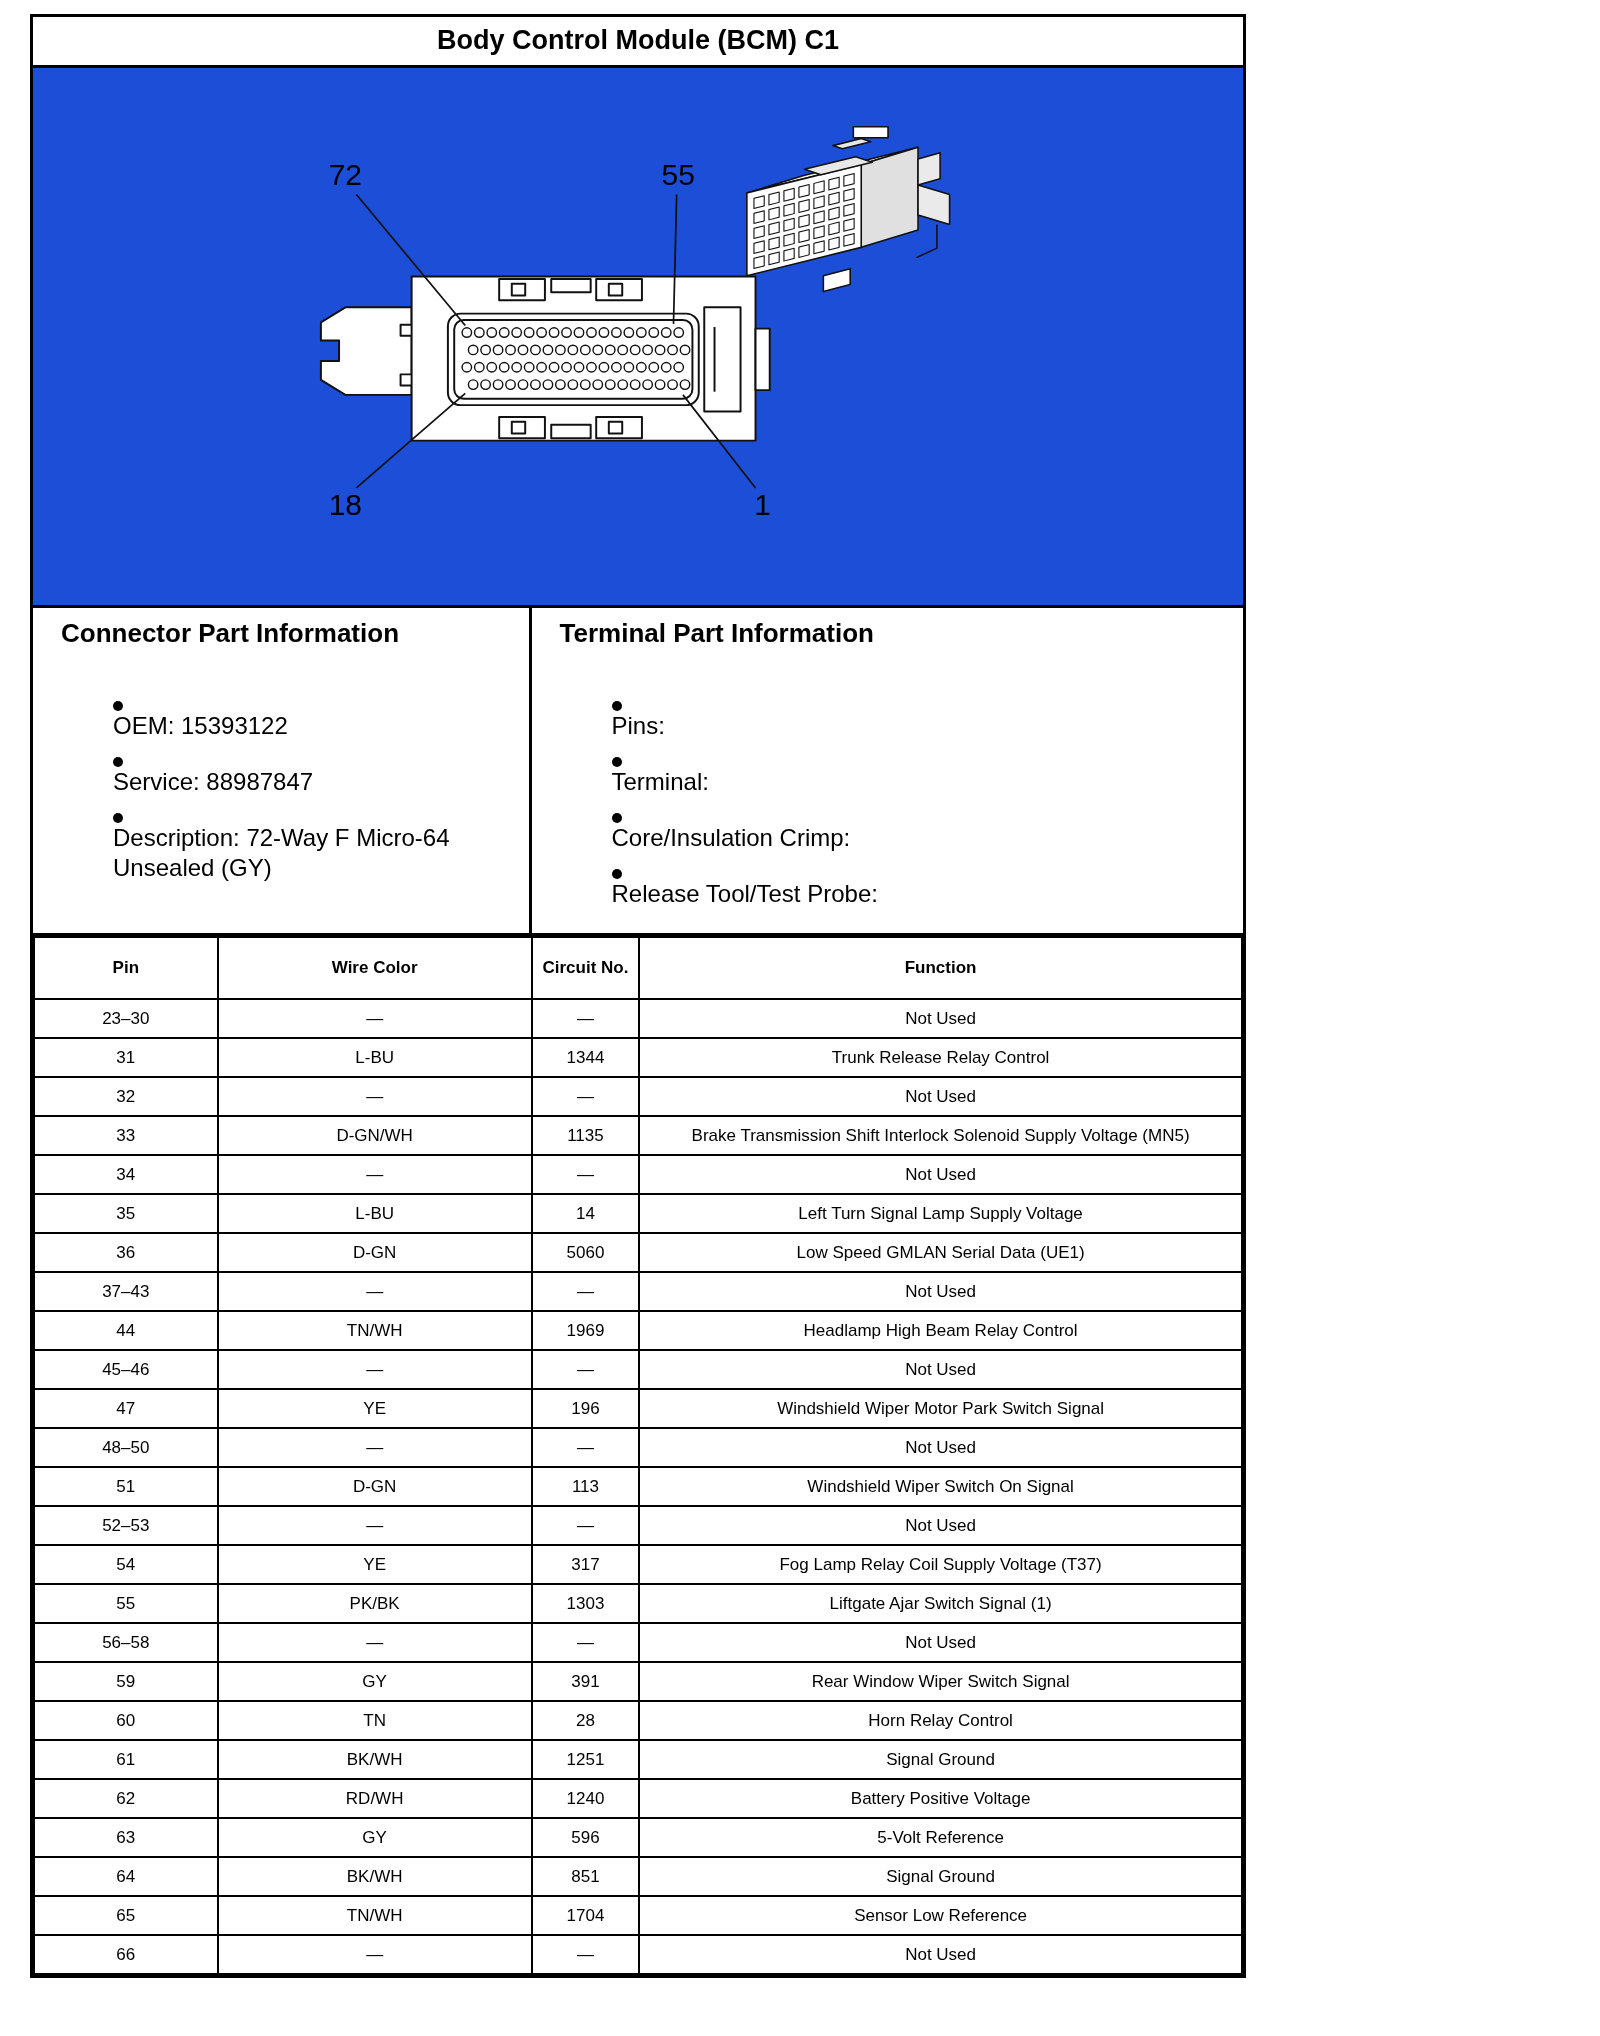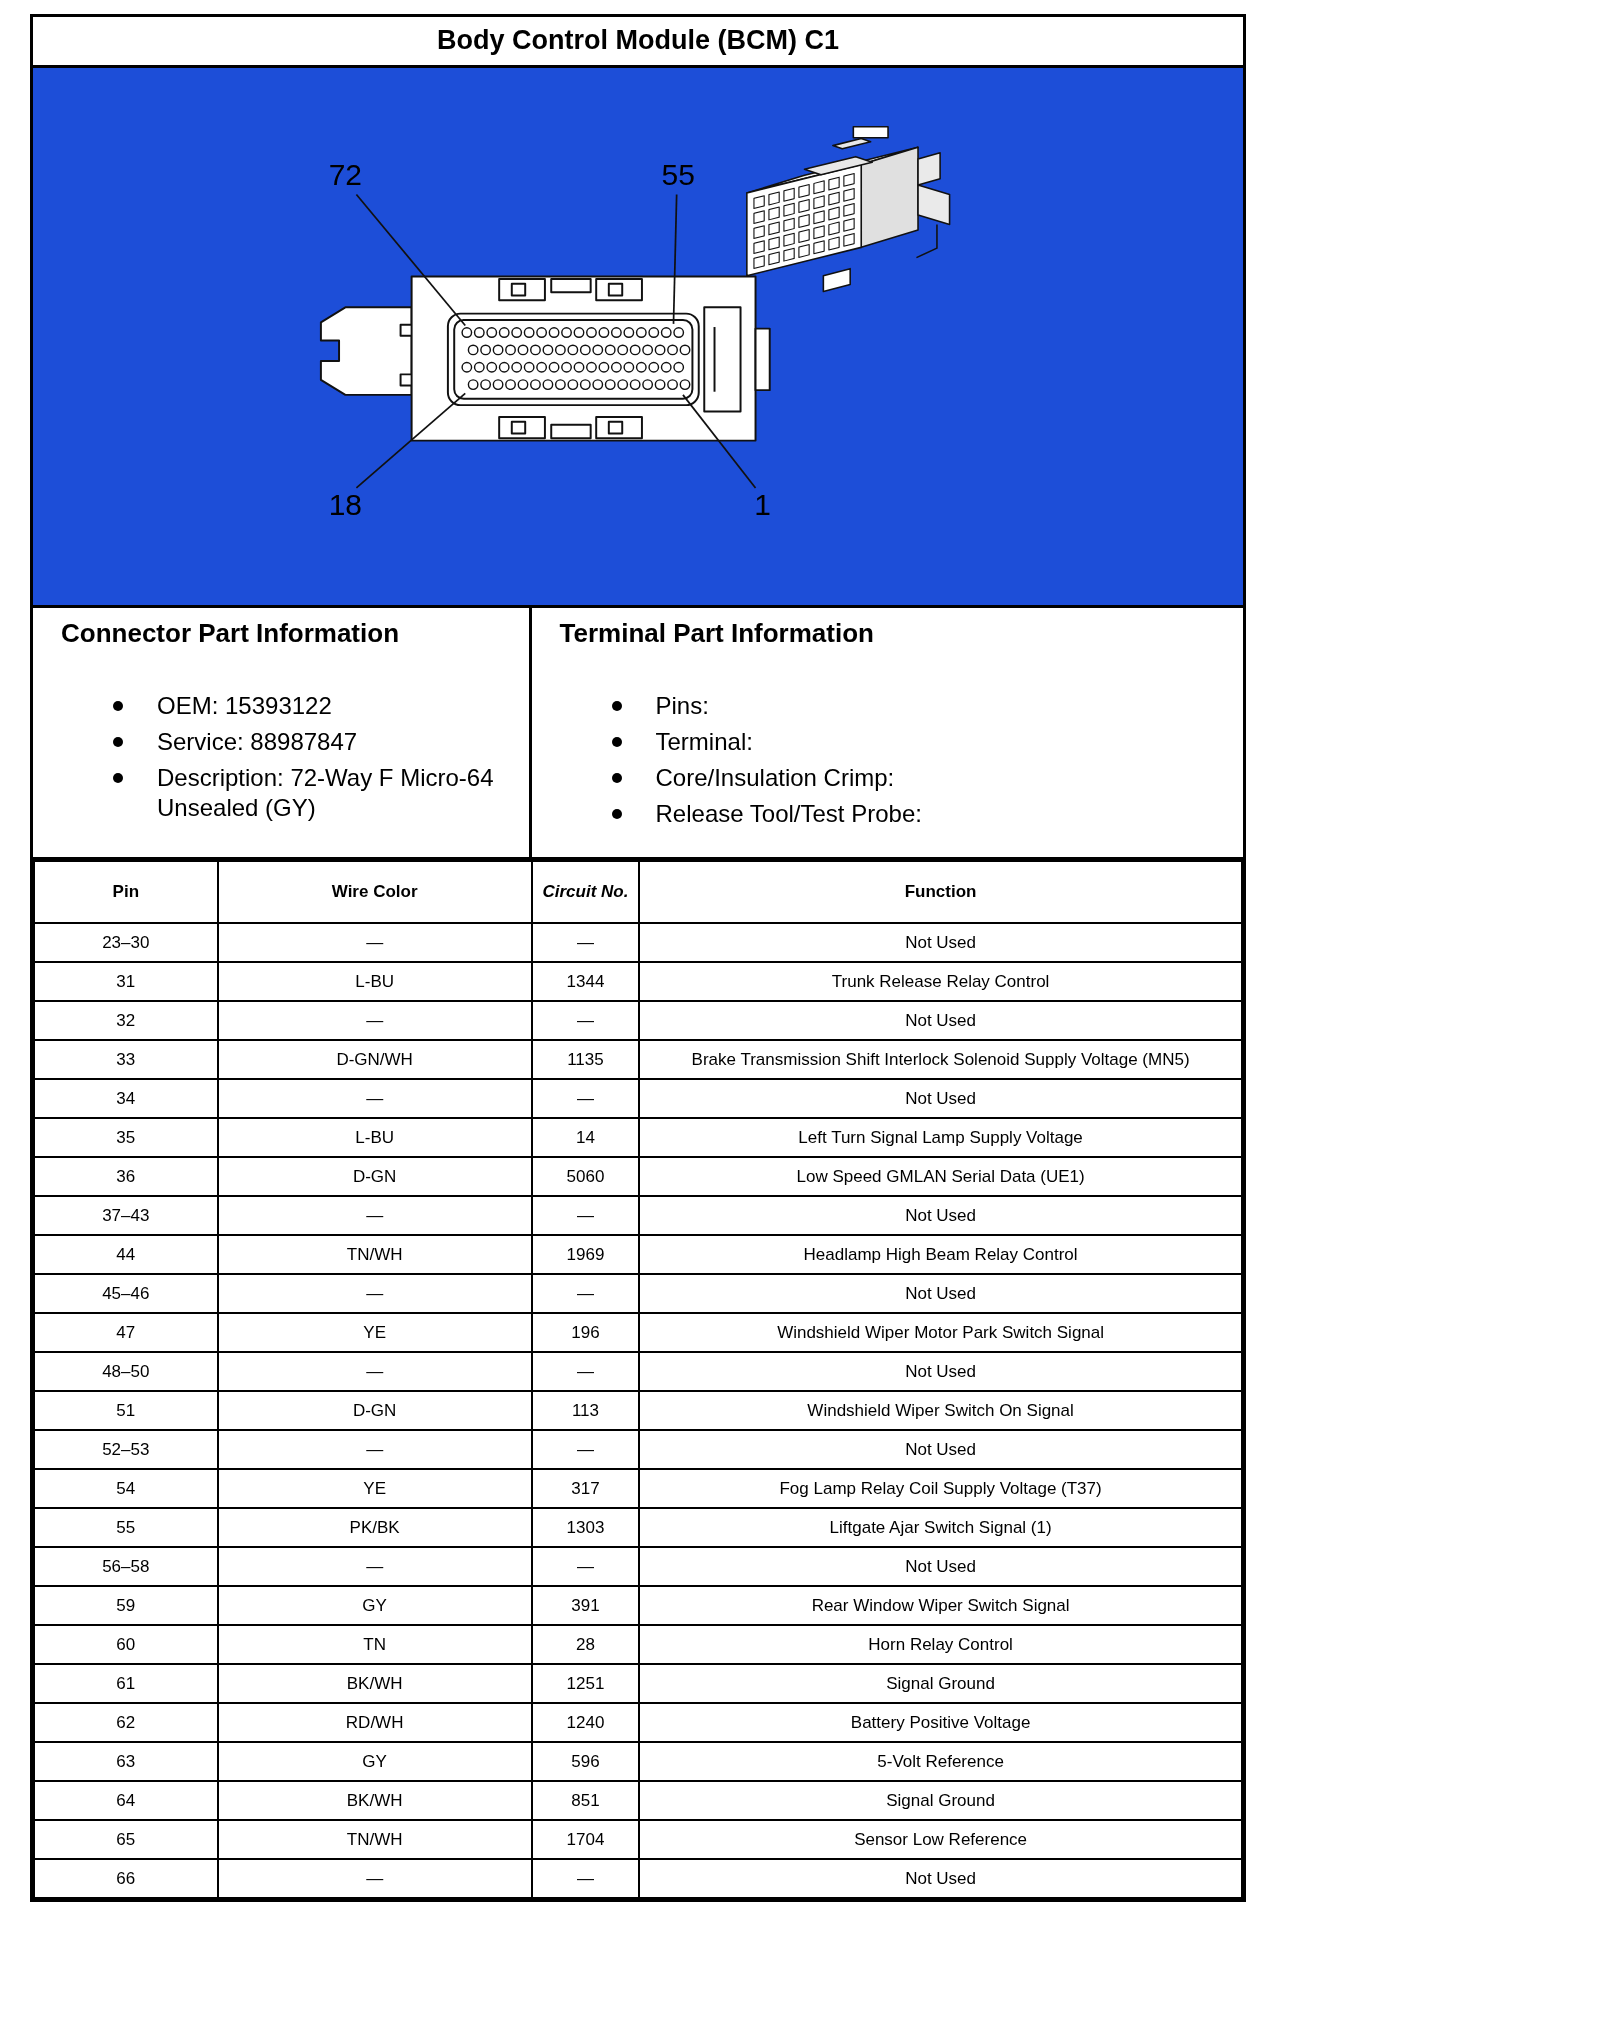--- a/index.html
+++ b/index.html
@@ -21,32 +21,32 @@
   .diagram-area text { font-family:"Liberation Sans", sans-serif; fill:#000; }
 
   .info-row { display:flex; border-bottom:3px solid #000; min-height:252px; }
   .info-cell { padding:10px 28px 18px; }
   .info-left  { width:41.2%; border-right:3px solid #000; }
   .info-right { flex:1; }
   .info-cell h2 { font-size:26px; font-weight:bold; }
   .bullet-list { list-style:none; margin-top:42px; }
   .bullet-item {
     display:flex; align-items:flex-start; padding-left:52px;
-    font-size:24px; line-height:30px; margin-bottom:6px;
+    font-size:24px; line-height:30px; margin-bottom:6px;flex-direction:column;
   }
   .bullet {
     flex:0 0 auto; width:10px; height:10px; border-radius:50%;
     background:#000; margin-top:10px; margin-right:34px;
   }
   .item-text { max-width:520px; }
 
   .pin-table { width:100%; border-collapse:collapse; font-size:17px; }
   .pin-table th, .pin-table td { border:2px solid #000; vertical-align:middle; }
   .pin-table thead th { font-weight:bold; text-align:center; padding:2px 6px; height:62px; }
-  .circ-head { display:inline-block; width:88px; line-height:28px;font-style:italic; }
+  .circ-head { display:inline-block; width:88px; line-height:28px; }
   .pin-table td { height:39px; padding:2px 8px; line-height:28px; }
   .cell-pin, .cell-wire, .cell-circ { text-align:center; }
   .cell-func { text-align:center; padding-left:10px; }
   .c-pin { width:15.2%; } .c-wire { width:26%; } .c-circ { width:8.9%; } .c-func { width:49.9%; }
 </style>
 </head>
 <body>
 
 <div class="doc-frame">
 

